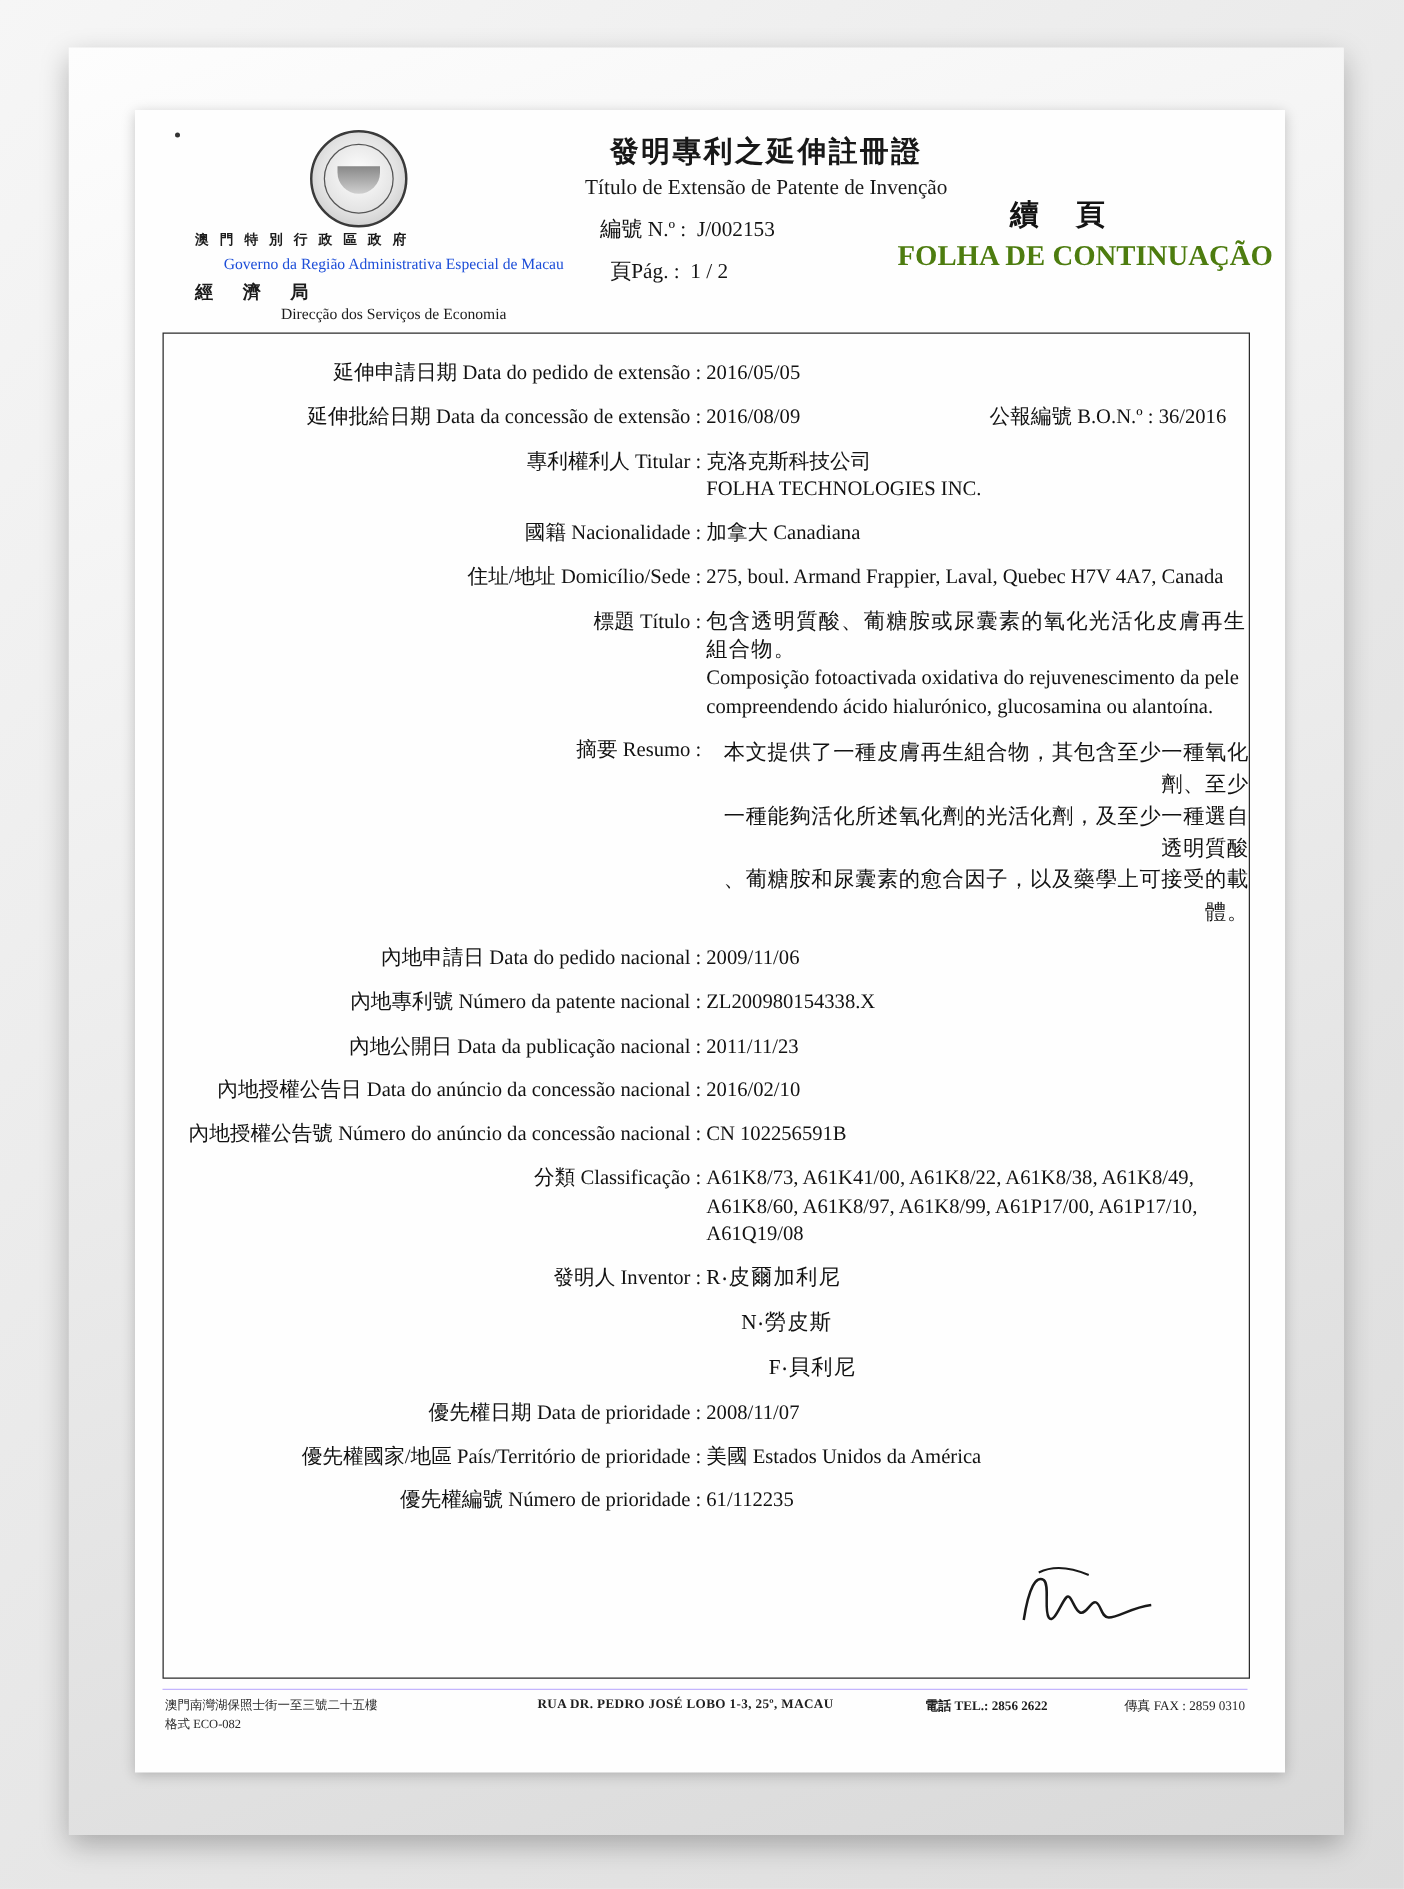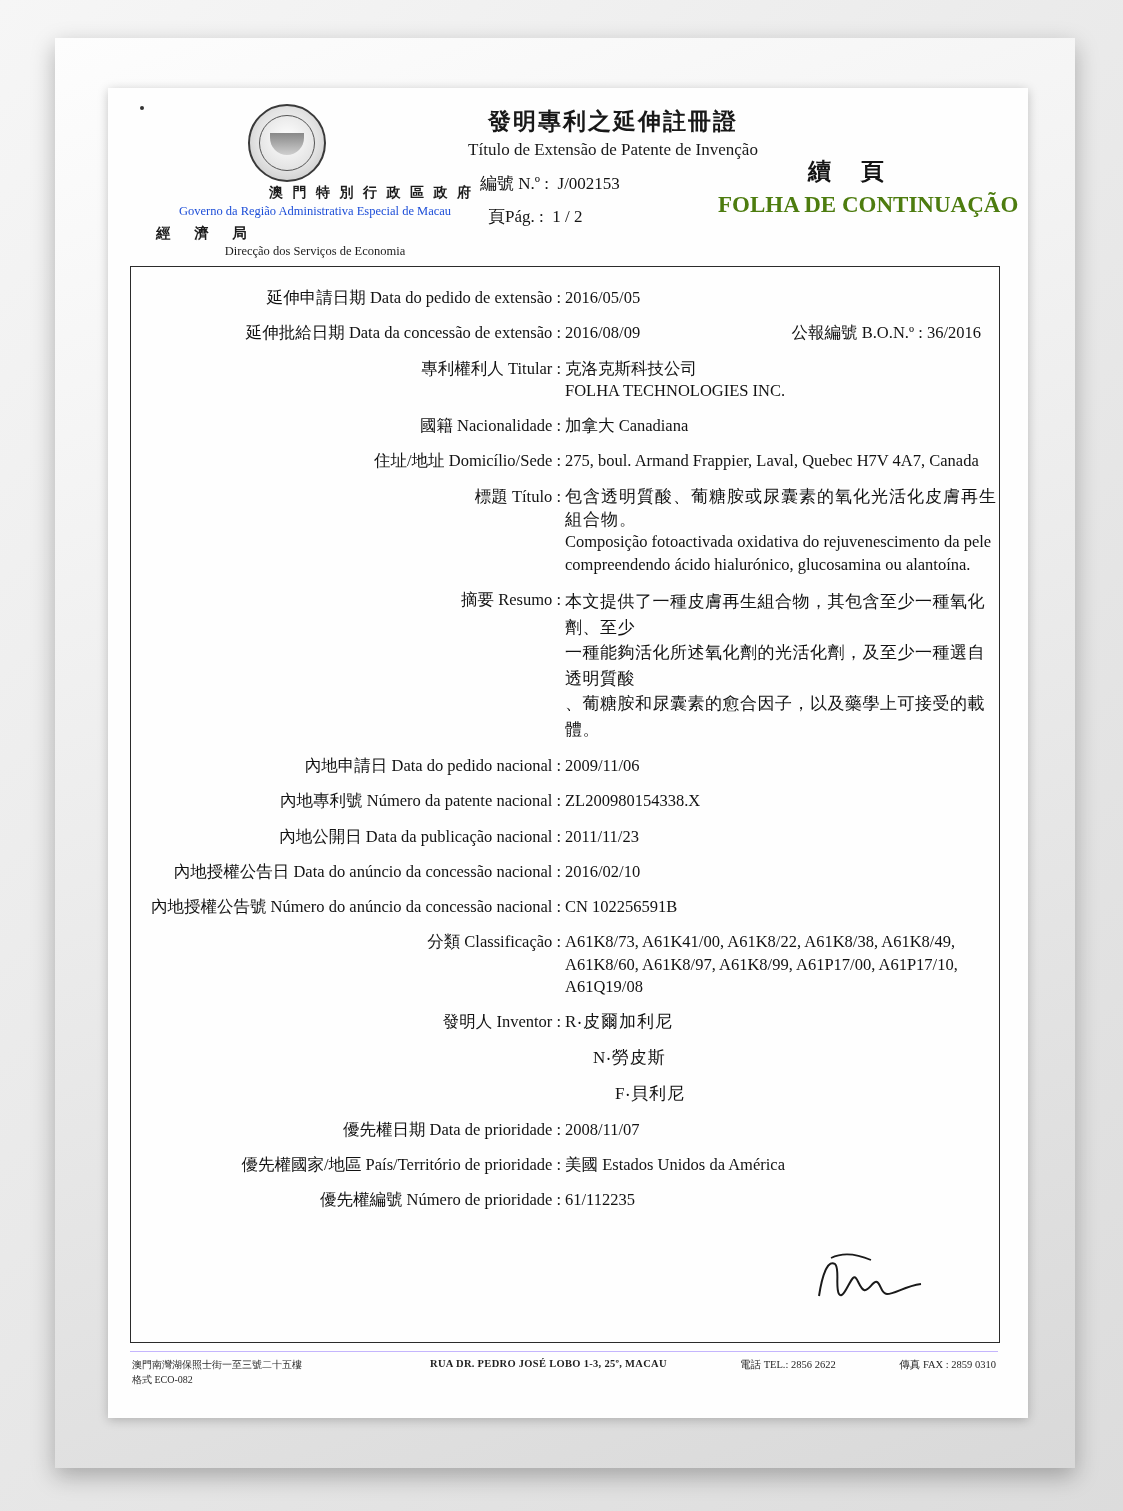--- a/index.html
+++ b/index.html
@@ -38,22 +38,22 @@
   .emblem:after{
     content:"";position:absolute;left:9px;top:9px;right:9px;bottom:9px;border-radius:50%;
     border:1px solid #555;
   }
   .emblem .lotus{
     position:absolute;left:50%;top:52%;transform:translate(-50%,-50%);
     width:34px;height:22px;border-radius:0 0 17px 17px;
     background:linear-gradient(#888,#cfcfcf);
   }
   .gov-zh{
-    position:absolute;left:48px;top:96px;width:318px;text-align:right;
-    font-size:14px;letter-spacing:3px;font-weight:bold;color:#1c1c1c;
+    position:absolute;left:48px;top:96px;width:318px;text-align:left;
+    font-size:11px;letter-spacing:3px;font-weight:bold;color:#1c1c1c;
   }
   .gov-pt{
     position:absolute;left:28px;top:116px;width:358px;text-align:center;
     font-size:12.5px;color:#1d4ed8;
   }
   .dep-zh{
     position:absolute;left:48px;top:136px;width:318px;text-align:left;
     font-size:14.5px;letter-spacing:10px;font-weight:bold;color:#1c1c1c;
   }
   .dep-pt{
@@ -98,34 +98,34 @@
     flex:1;font-size:16.5px;color:#121212;line-height:1.35;padding-left:2px;
   }
   .val .cont{display:block;}
   .zh{font-size:17px;letter-spacing:1px;}
   .bon{
     position:absolute;right:0;top:0;font-size:16.5px;color:#121212;white-space:nowrap;
   }
   .row-bon{position:relative;}
   .row-bon .bon{right:18px;top:0;}
   .abs-block{line-height:1.5;}
-  .abs-block div{letter-spacing:.5px;}
+  .abs-block div{letter-spacing:.5px;text-align:right;}
   .signature{
     position:absolute;right:60px;bottom:28px;width:130px;height:70px;
   }
   .signature svg{display:block;}
 
   
   .footer{
     position:absolute;left:22px;bottom:18px;width:868px;height:44px;
     border-top:1px solid #c4b5fd;padding-top:4px;
   }
   .f-left{position:absolute;left:2px;top:5px;font-size:10px;color:#2a2a2a;line-height:1.5;}
   .f-mid{position:absolute;left:300px;top:6px;font-size:10.5px;font-weight:bold;color:#1e1e1e;letter-spacing:.3px;}
-  .f-tel{position:absolute;left:610px;top:6px;font-size:10.5px;font-weight:normal;color:#1e1e1e;}
+  .f-tel{position:absolute;left:610px;top:6px;font-size:10.5px;font-weight:bold;color:#1e1e1e;}
   .f-fax{position:absolute;right:2px;top:6px;font-size:10.5px;color:#1e1e1e;}
   .dot{position:absolute;left:32px;top:18px;width:4px;height:4px;background:#333;border-radius:50%;}
 </style>
 </head>
 <body>
 
 <div class="photo">
   <div class="frame-shadow"></div>
 
   <div class="paper">

